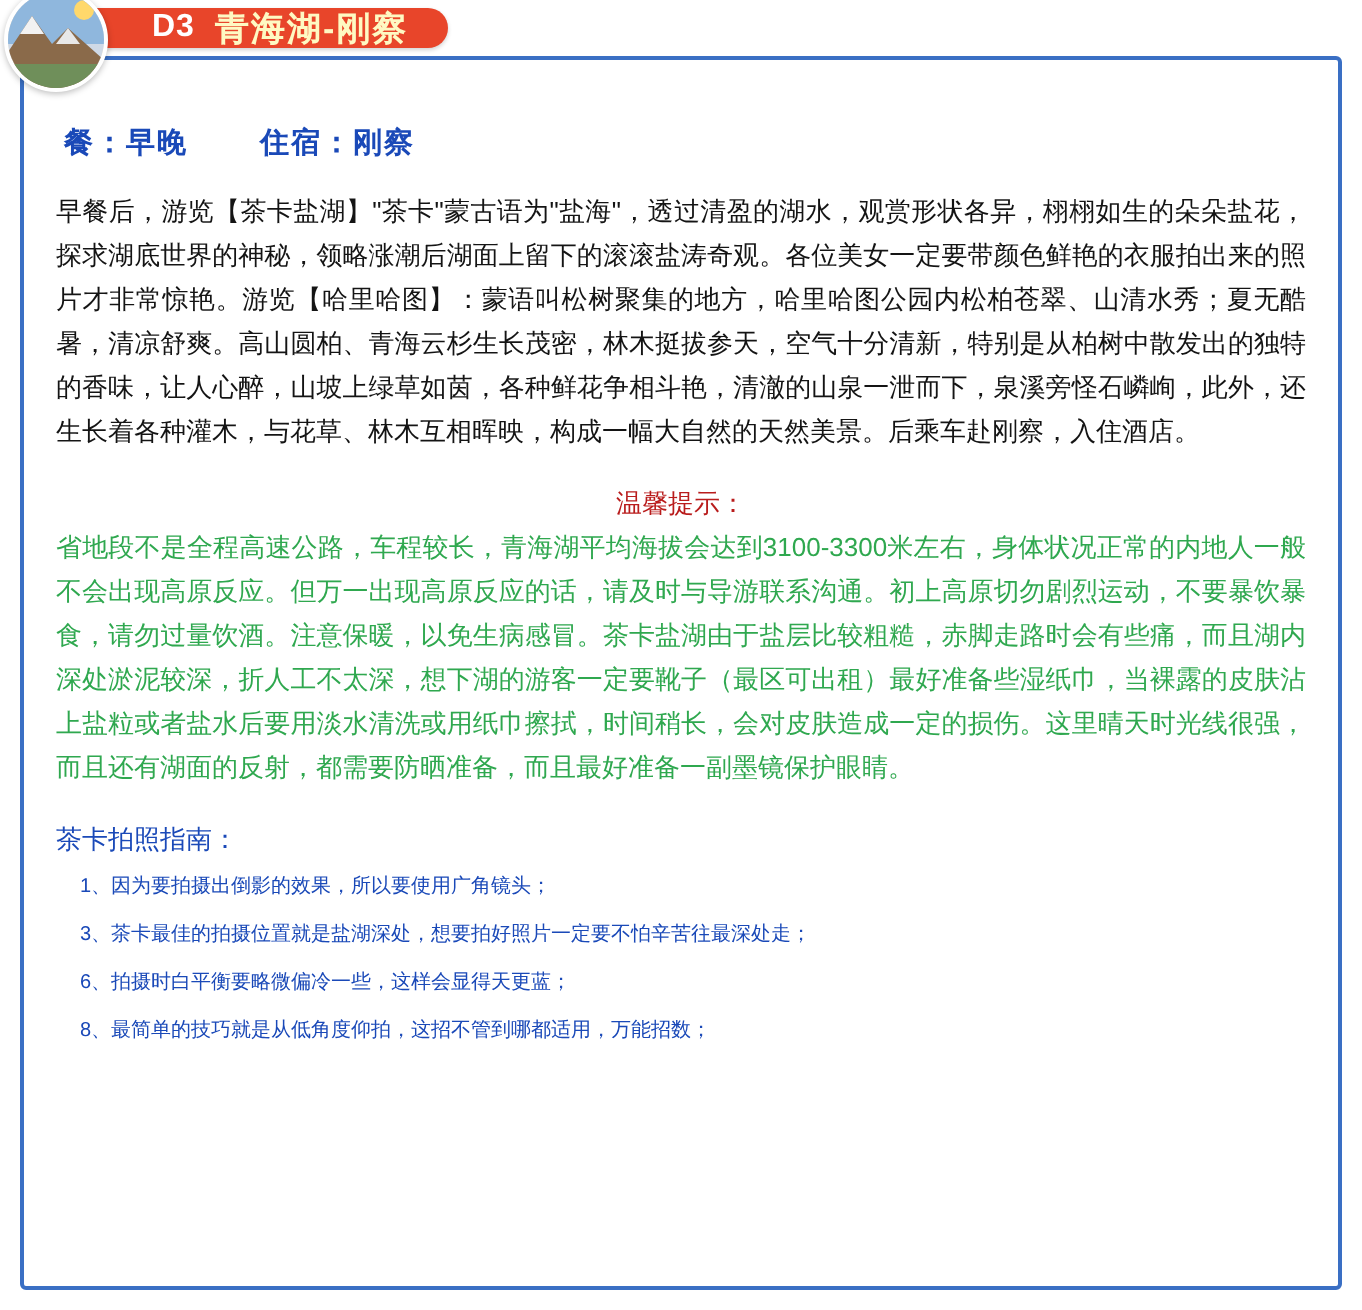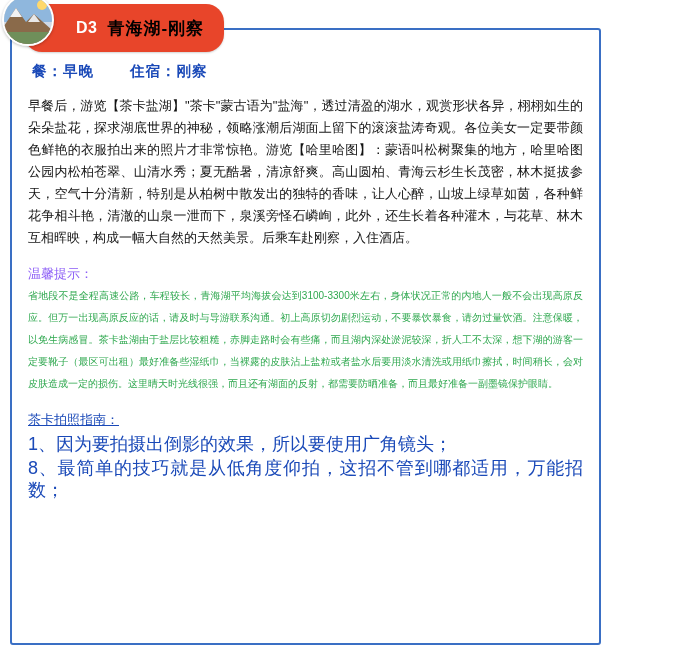--- a/index.html
+++ b/index.html
@@ -23,21 +23,21 @@
   .header {
     position: relative;
     height: 44px;
     display: flex;
     align-items: flex-start;
   }
   .header-pill {
     position: absolute;
     left: 24px;
     top: 4px;
-    height: 48px;
+    height: 20px;
     display: flex;
     align-items: center;
     background: #e8452a;
     border-radius: 18px;
     padding: 0 20px 0 52px;
     box-shadow: 0 1px 2px rgba(0,0,0,0.18);
   }
   .header-icon {
     position: absolute;
     left: 2px;
@@ -51,31 +51,31 @@
     box-shadow: 0 1px 3px rgba(0,0,0,0.25);
   }
   .header-code {
     color: #ffffff;
     font-size: 16px;
     font-weight: bold;
     margin-right: 10px;
     letter-spacing: 0.5px;
   }
   .header-title {
-    color: #000000;
+    color: #fef9c3;
     font-size: 17px;
     font-weight: bold;
     letter-spacing: 1px;
   }
   
   .box {
     position: absolute;
     left: 10px;
     top: 28px;
-    width: 591px;
+    width: 661px;
     height: 617px;
     border: 2px solid #3a6fc4;
     border-radius: 3px;
     box-sizing: border-box;
     background: #ffffff;
     padding: 26px 16px 8px 16px;
   }
   .meal-line {
     color: #1a49b8;
     font-size: 14.5px;
@@ -88,65 +88,67 @@
     width: 36px;
   }
   .body-text {
     color: #141414;
     font-size: 13px;
     line-height: 22px;
     text-align: justify;
     margin: 0 0 14px 0;
   }
   .tips-title {
-    color: #8b5cf6;
+    color: #b91c1c;
     font-size: 13px;
     line-height: 22px;
     margin: 0;
+    text-align: center;
   }
   .tips-text {
     color: #2fa84f;
-    font-size: 10px;
+    font-size: 13px;
     line-height: 22px;
     text-align: justify;
     margin: 0 0 14px 0;
   }
   .guide-title {
     color: #1a49b8;
     font-size: 13px;
     line-height: 22px;
     margin: 0 0 2px 0;
-    text-decoration: underline;
   }
   .guide-item {
     color: #1a49b8;
-    font-size: 18px;
+    font-size: 10px;
     line-height: 22px;
     text-align: justify;
-    margin: 0 0 2px 0;
+    margin: 0 0 2px 12px;
   }
 </style>
 </head>
 <body>
 
 <div class="page">
 
   <div class="box">
 
     <div class="meal-line">
       <span>餐：早晚</span><span class="gap"></span><span>住宿：刚察</span>
     </div>
 
     <p class="body-text">早餐后，游览【茶卡盐湖】"茶卡"蒙古语为"盐海"，透过清盈的湖水，观赏形状各异，栩栩如生的朵朵盐花，探求湖底世界的神秘，领略涨潮后湖面上留下的滚滚盐涛奇观。各位美女一定要带颜色鲜艳的衣服拍出来的照片才非常惊艳。游览【哈里哈图】：蒙语叫松树聚集的地方，哈里哈图公园内松柏苍翠、山清水秀；夏无酷暑，清凉舒爽。高山圆柏、青海云杉生长茂密，林木挺拔参天，空气十分清新，特别是从柏树中散发出的独特的香味，让人心醉，山坡上绿草如茵，各种鲜花争相斗艳，清澈的山泉一泄而下，泉溪旁怪石嶙峋，此外，还生长着各种灌木，与花草、林木互相晖映，构成一幅大自然的天然美景。后乘车赴刚察，入住酒店。</p>
 
     <p class="tips-title">温馨提示：</p>
     <p class="tips-text">省地段不是全程高速公路，车程较长，青海湖平均海拔会达到3100-3300米左右，身体状况正常的内地人一般不会出现高原反应。但万一出现高原反应的话，请及时与导游联系沟通。初上高原切勿剧烈运动，不要暴饮暴食，请勿过量饮酒。注意保暖，以免生病感冒。茶卡盐湖由于盐层比较粗糙，赤脚走路时会有些痛，而且湖内深处淤泥较深，折人工不太深，想下湖的游客一定要靴子（最区可出租）最好准备些湿纸巾，当裸露的皮肤沾上盐粒或者盐水后要用淡水清洗或用纸巾擦拭，时间稍长，会对皮肤造成一定的损伤。这里晴天时光线很强，而且还有湖面的反射，都需要防晒准备，而且最好准备一副墨镜保护眼睛。</p>
 
     <p class="guide-title">茶卡拍照指南：</p>
     <p class="guide-item">1、因为要拍摄出倒影的效果，所以要使用广角镜头；</p>
+    <p class="guide-item">3、茶卡最佳的拍摄位置就是盐湖深处，想要拍好照片一定要不怕辛苦往最深处走；</p>
+    <p class="guide-item">6、拍摄时白平衡要略微偏冷一些，这样会显得天更蓝；</p>
     <p class="guide-item">8、最简单的技巧就是从低角度仰拍，这招不管到哪都适用，万能招数；</p>
 
   </div>
 
   <div class="header">
     <div class="header-pill">
       <span class="header-code">D3</span>
       <span class="header-title">青海湖-刚察</span>
     </div>
     <div class="header-icon">

